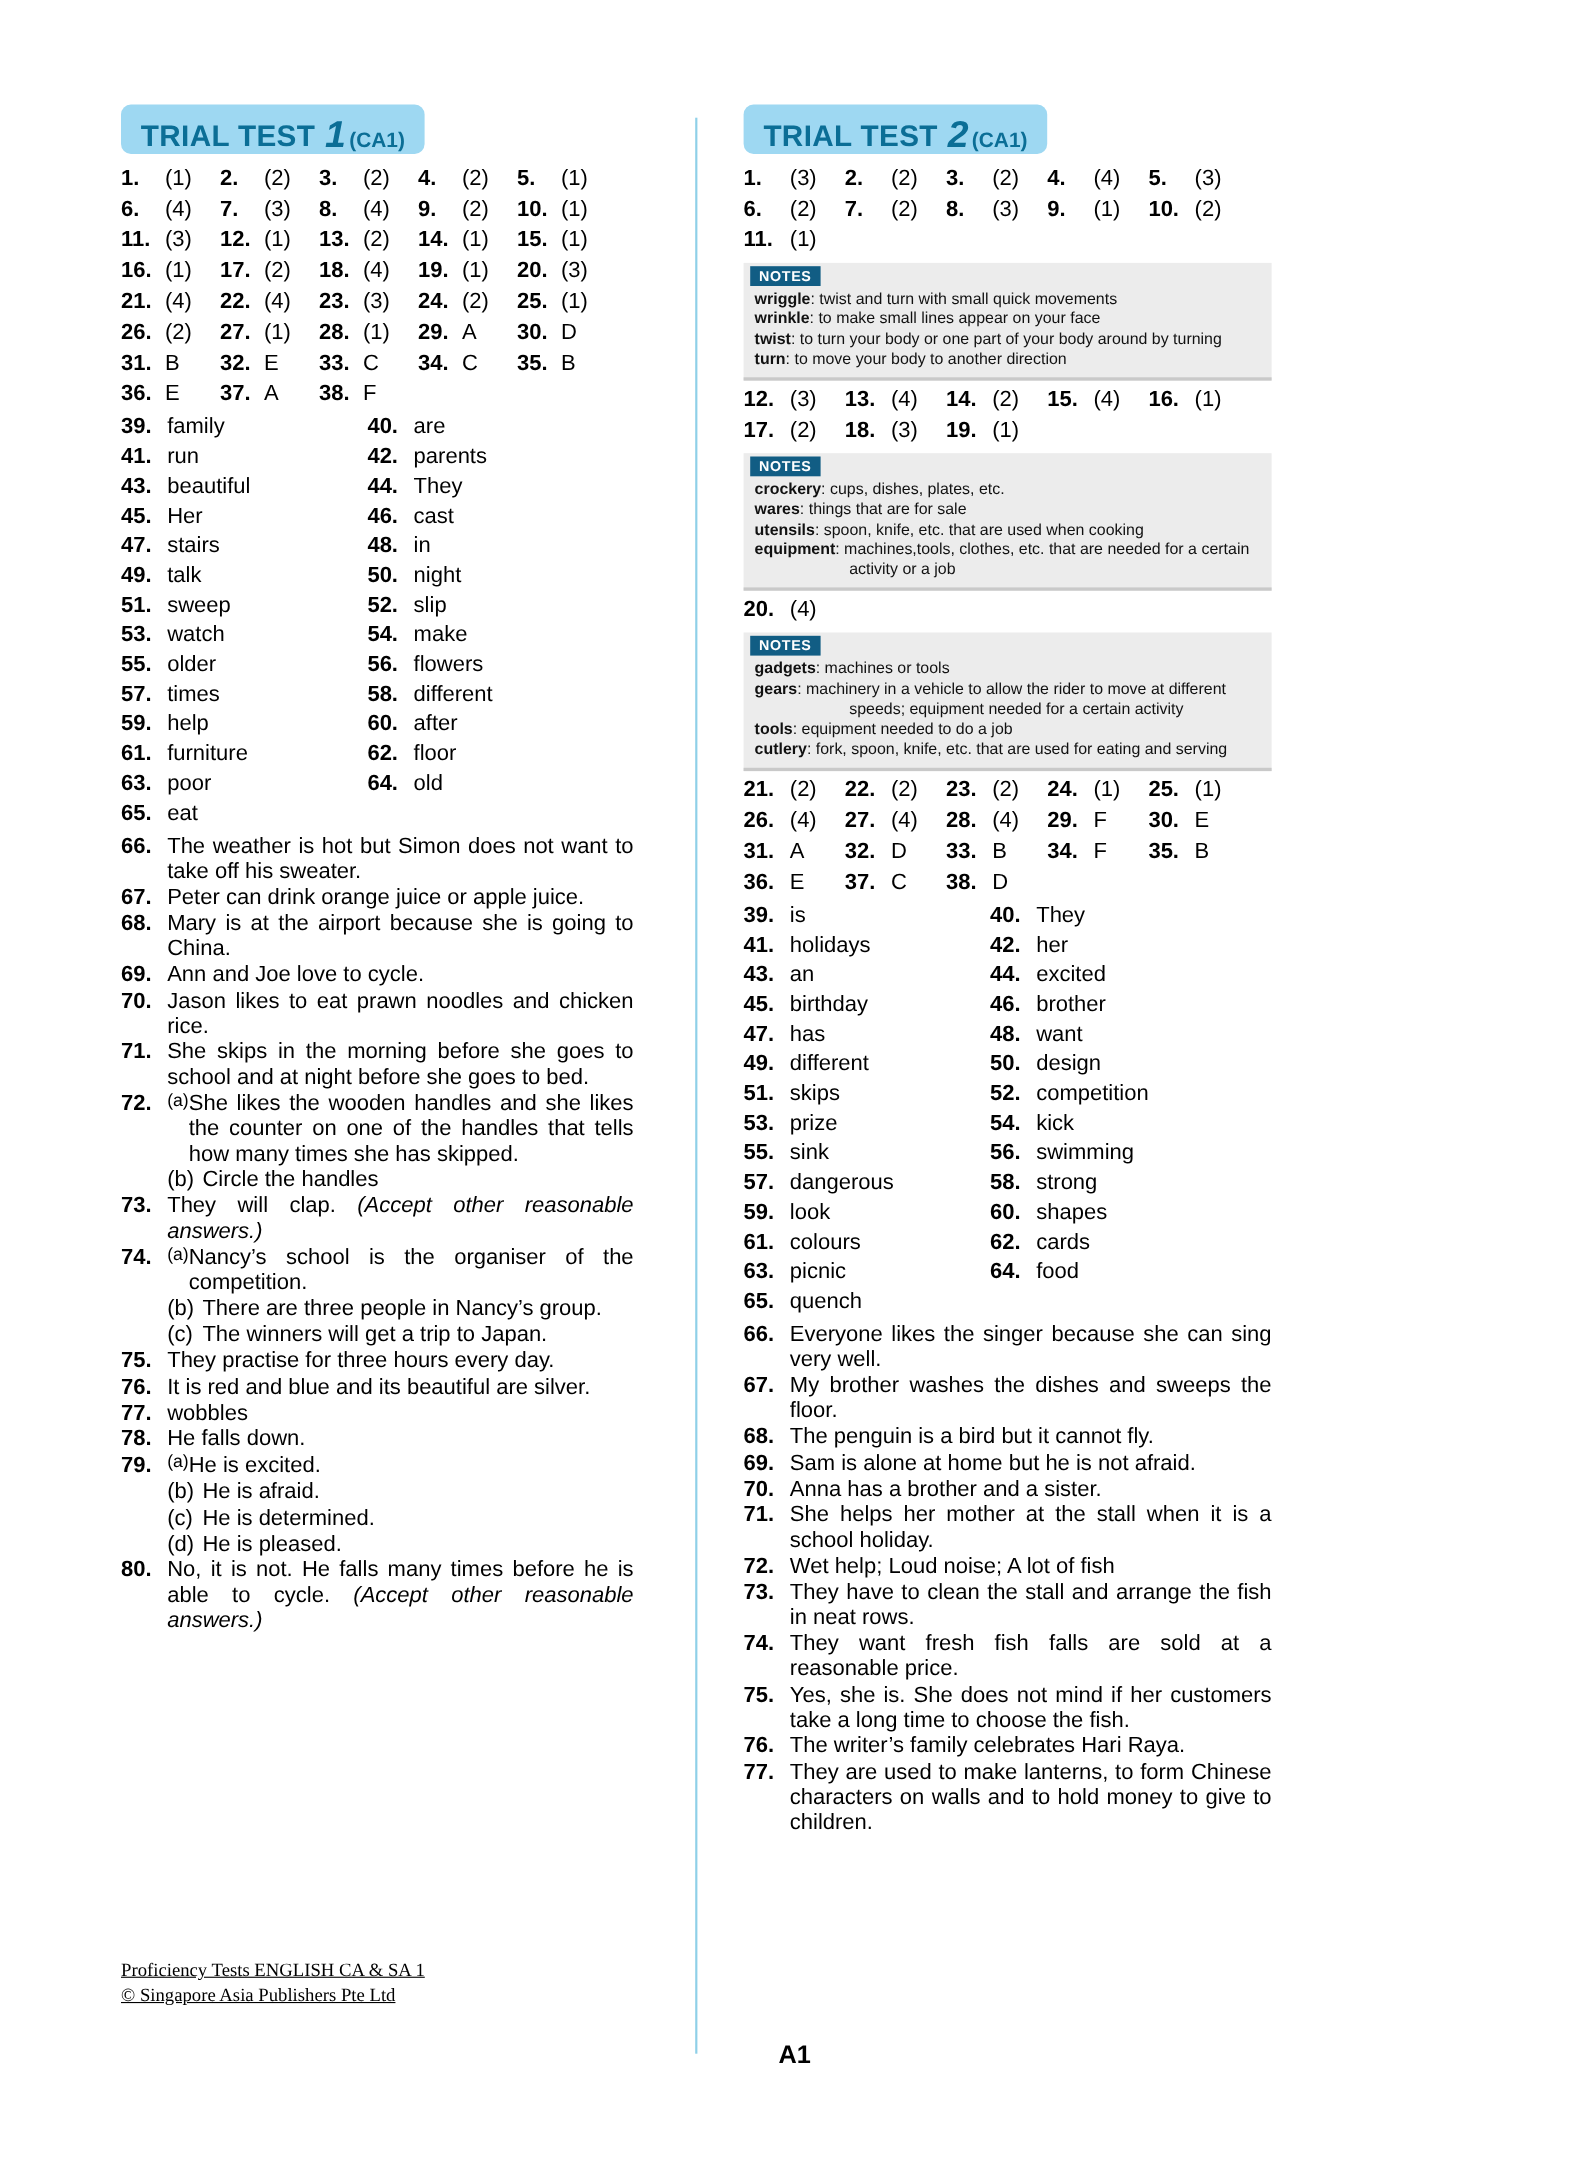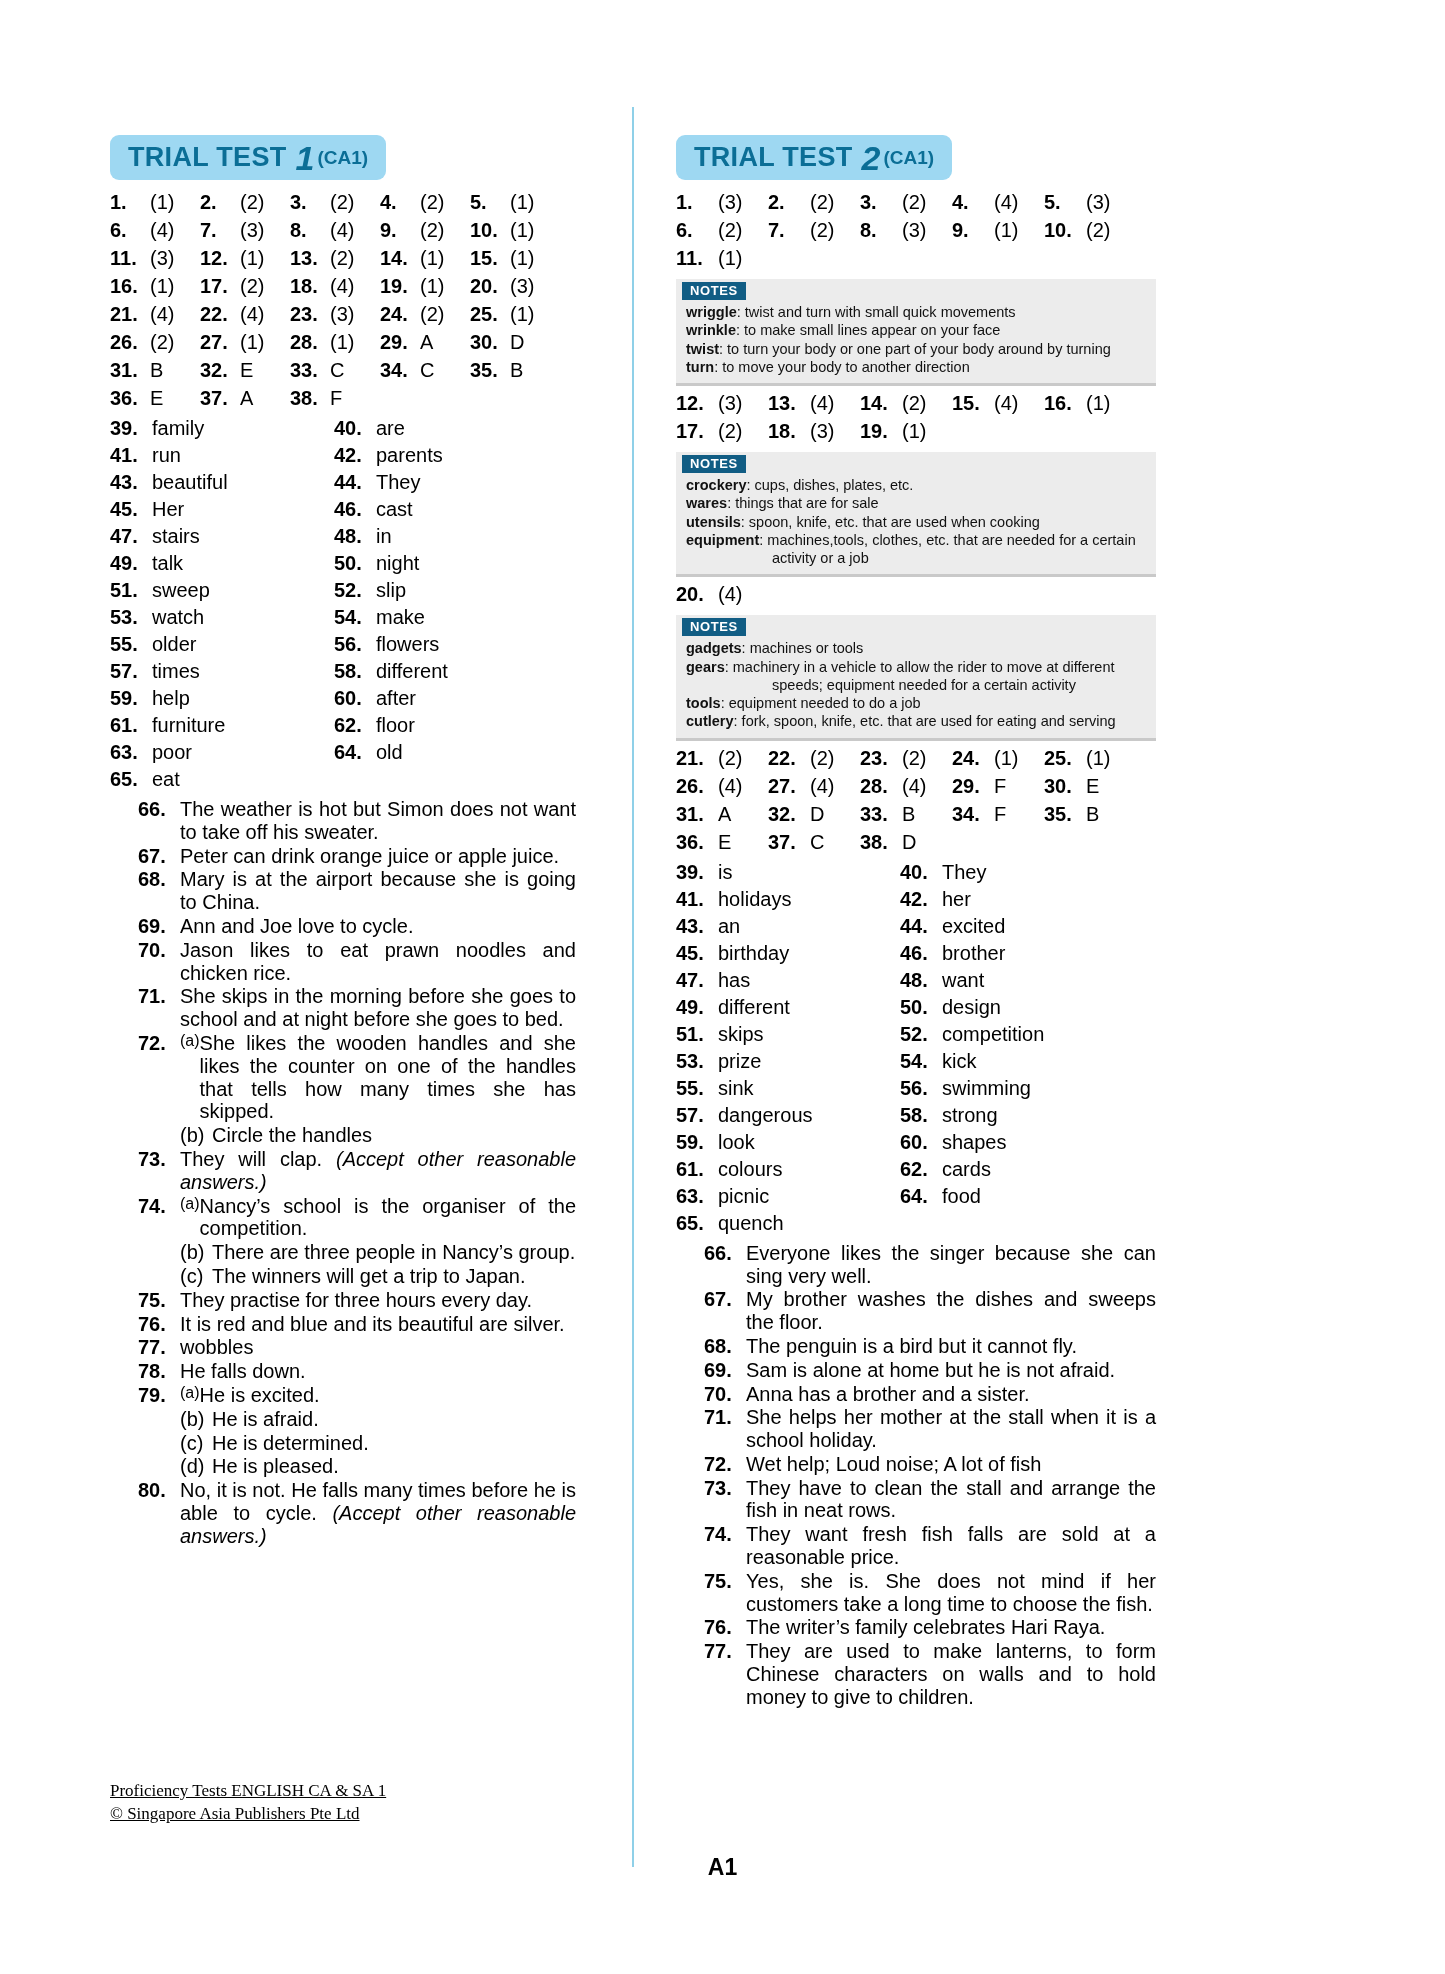--- a/index.html
+++ b/index.html
@@ -37,25 +37,24 @@
     height:1760px;
   }
   .col-right { padding-left:0px; }
 
   
   .banner {
     background:#9ed8f2;
     border-radius:9px;
     height:45px;
     display:inline-flex;
-    align-items:center;
+    align-items:flex-end;
     padding:0 18px 0 18px;
     margin-bottom:11px;
     white-space:nowrap;
-    margin-top:40px;
   }
   .banner .ttl {
     color:#0b6e96;
     font-size:27px;
     font-weight:bold;
     letter-spacing:0.3px;
   }
   .banner .num {
     color:#0b6e96;
     font-size:34px;
@@ -100,21 +99,21 @@
   .wl-row {
     display:flex;
     height:27px;
     align-items:baseline;
   }
   .wl-item { display:flex; align-items:baseline; width:224px; }
   .wl-item .n { font-weight:bold; font-size:20px; width:42px; flex:none; }
   .wl-item .w { font-size:20px; }
 
   
-  .longlist { margin-top:3px;margin-left:28px; }
+  .longlist { margin-top:3px; }
   .la-row {
     display:flex;
     align-items:flex-start;
     margin-bottom:1px;
   }
   .la-row .n {
     font-weight:bold;
     font-size:20px;
     width:42px;
     flex:none;

